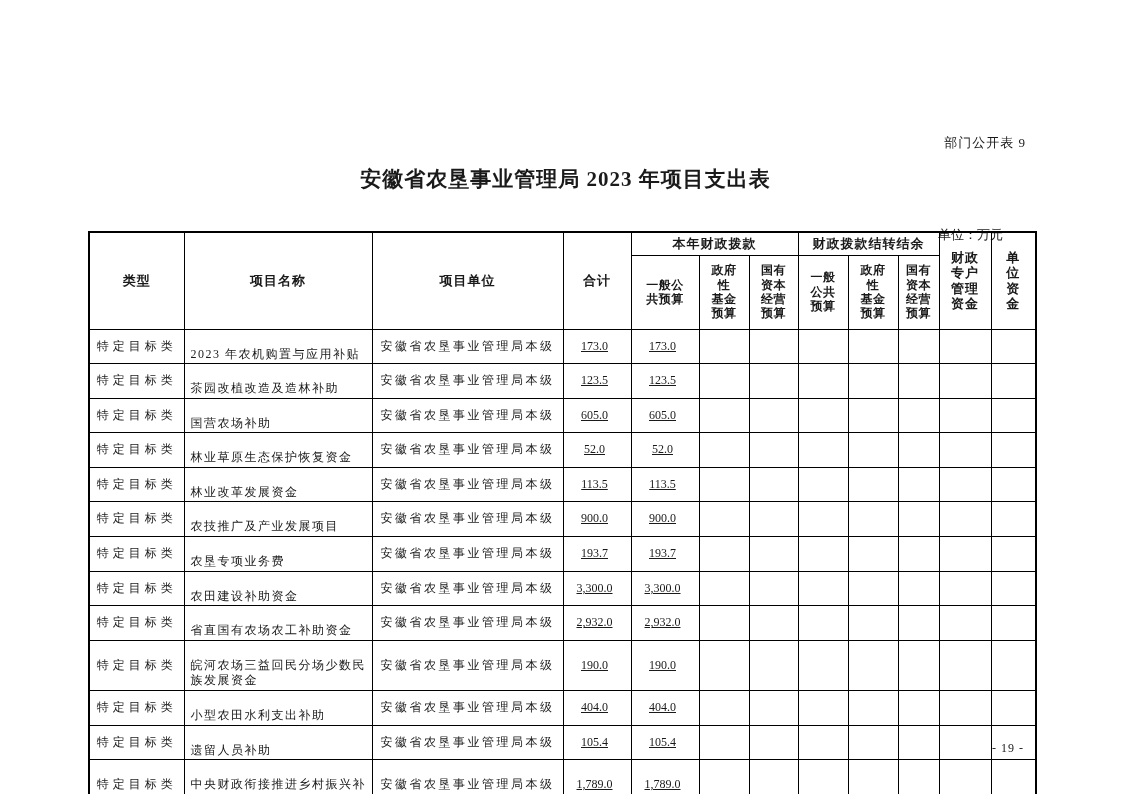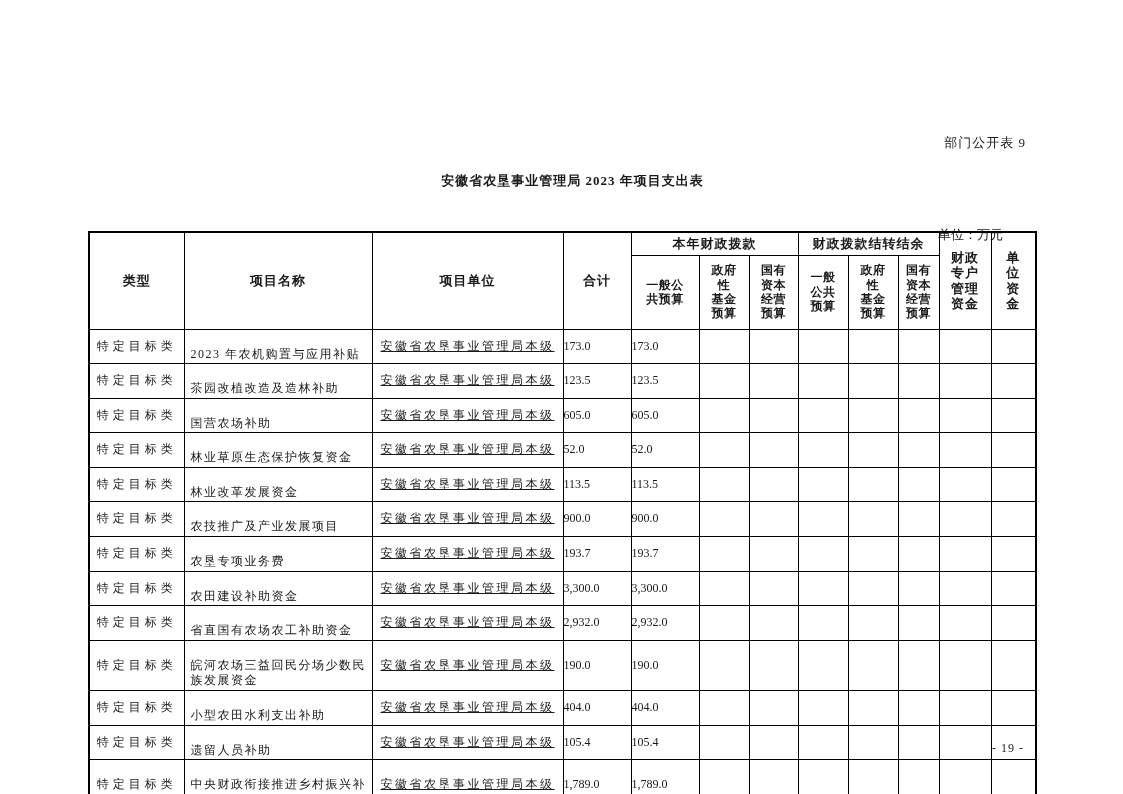--- a/index.html
+++ b/index.html
@@ -17,23 +17,23 @@
     top: 134px;
     right: 97px;
     font-size: 13px;
     letter-spacing: 1px;
   }
   .doc-title {
     position: absolute;
     top: 161px;
     left: 88px;
     width: 947px;
-    margin: 11px;
+    margin: 4px;
     text-align: center;
-    font-size: 13px;
+    font-size: 21px;
     font-weight: bold;
     letter-spacing: 1px;
   }
   .unit-note {
     position: absolute;
     top: 206px;
     left: 88px;
     width: 947px;
     box-sizing: border-box;
     padding-right: 32px;
@@ -63,22 +63,22 @@
     line-height: 1.2;
   }
   tr.h1 { height: 23px; }
   tr.h1 th { font-size: 13px; letter-spacing: 1px; }
   tr.h2 { height: 74px; }
   tr.h2 th, th.wrap { white-space: pre-line; font-size: 12px; letter-spacing: 0.5px; }
   tr.data-row { height: 22px; }
   .main-table td { font-size: 12px; line-height: 1.3; }
   td.c-type { text-align: center; letter-spacing: 4px; margin-top: 8px; }
   td.c-name { text-align: left; padding: 17px 4px 1px 6px; letter-spacing: 1.5px; }
-  td.c-unit { text-align: center; letter-spacing: 2.5px; text-decoration: underline; }
-  td.c-num  { text-align: left; padding-right: 5px; }
+  td.c-unit { text-align: center; letter-spacing: 2.5px; }
+  td.c-num  { text-align: center; padding-right: 5px; text-decoration: underline; }
   tr.total-row { height: 19px; }
   td.total-label {
     text-align: left;
     font-weight: bold;
     font-size: 13px;
     letter-spacing: 6px;
   }
   .page-number {
     position: absolute;
     top: 697px;

